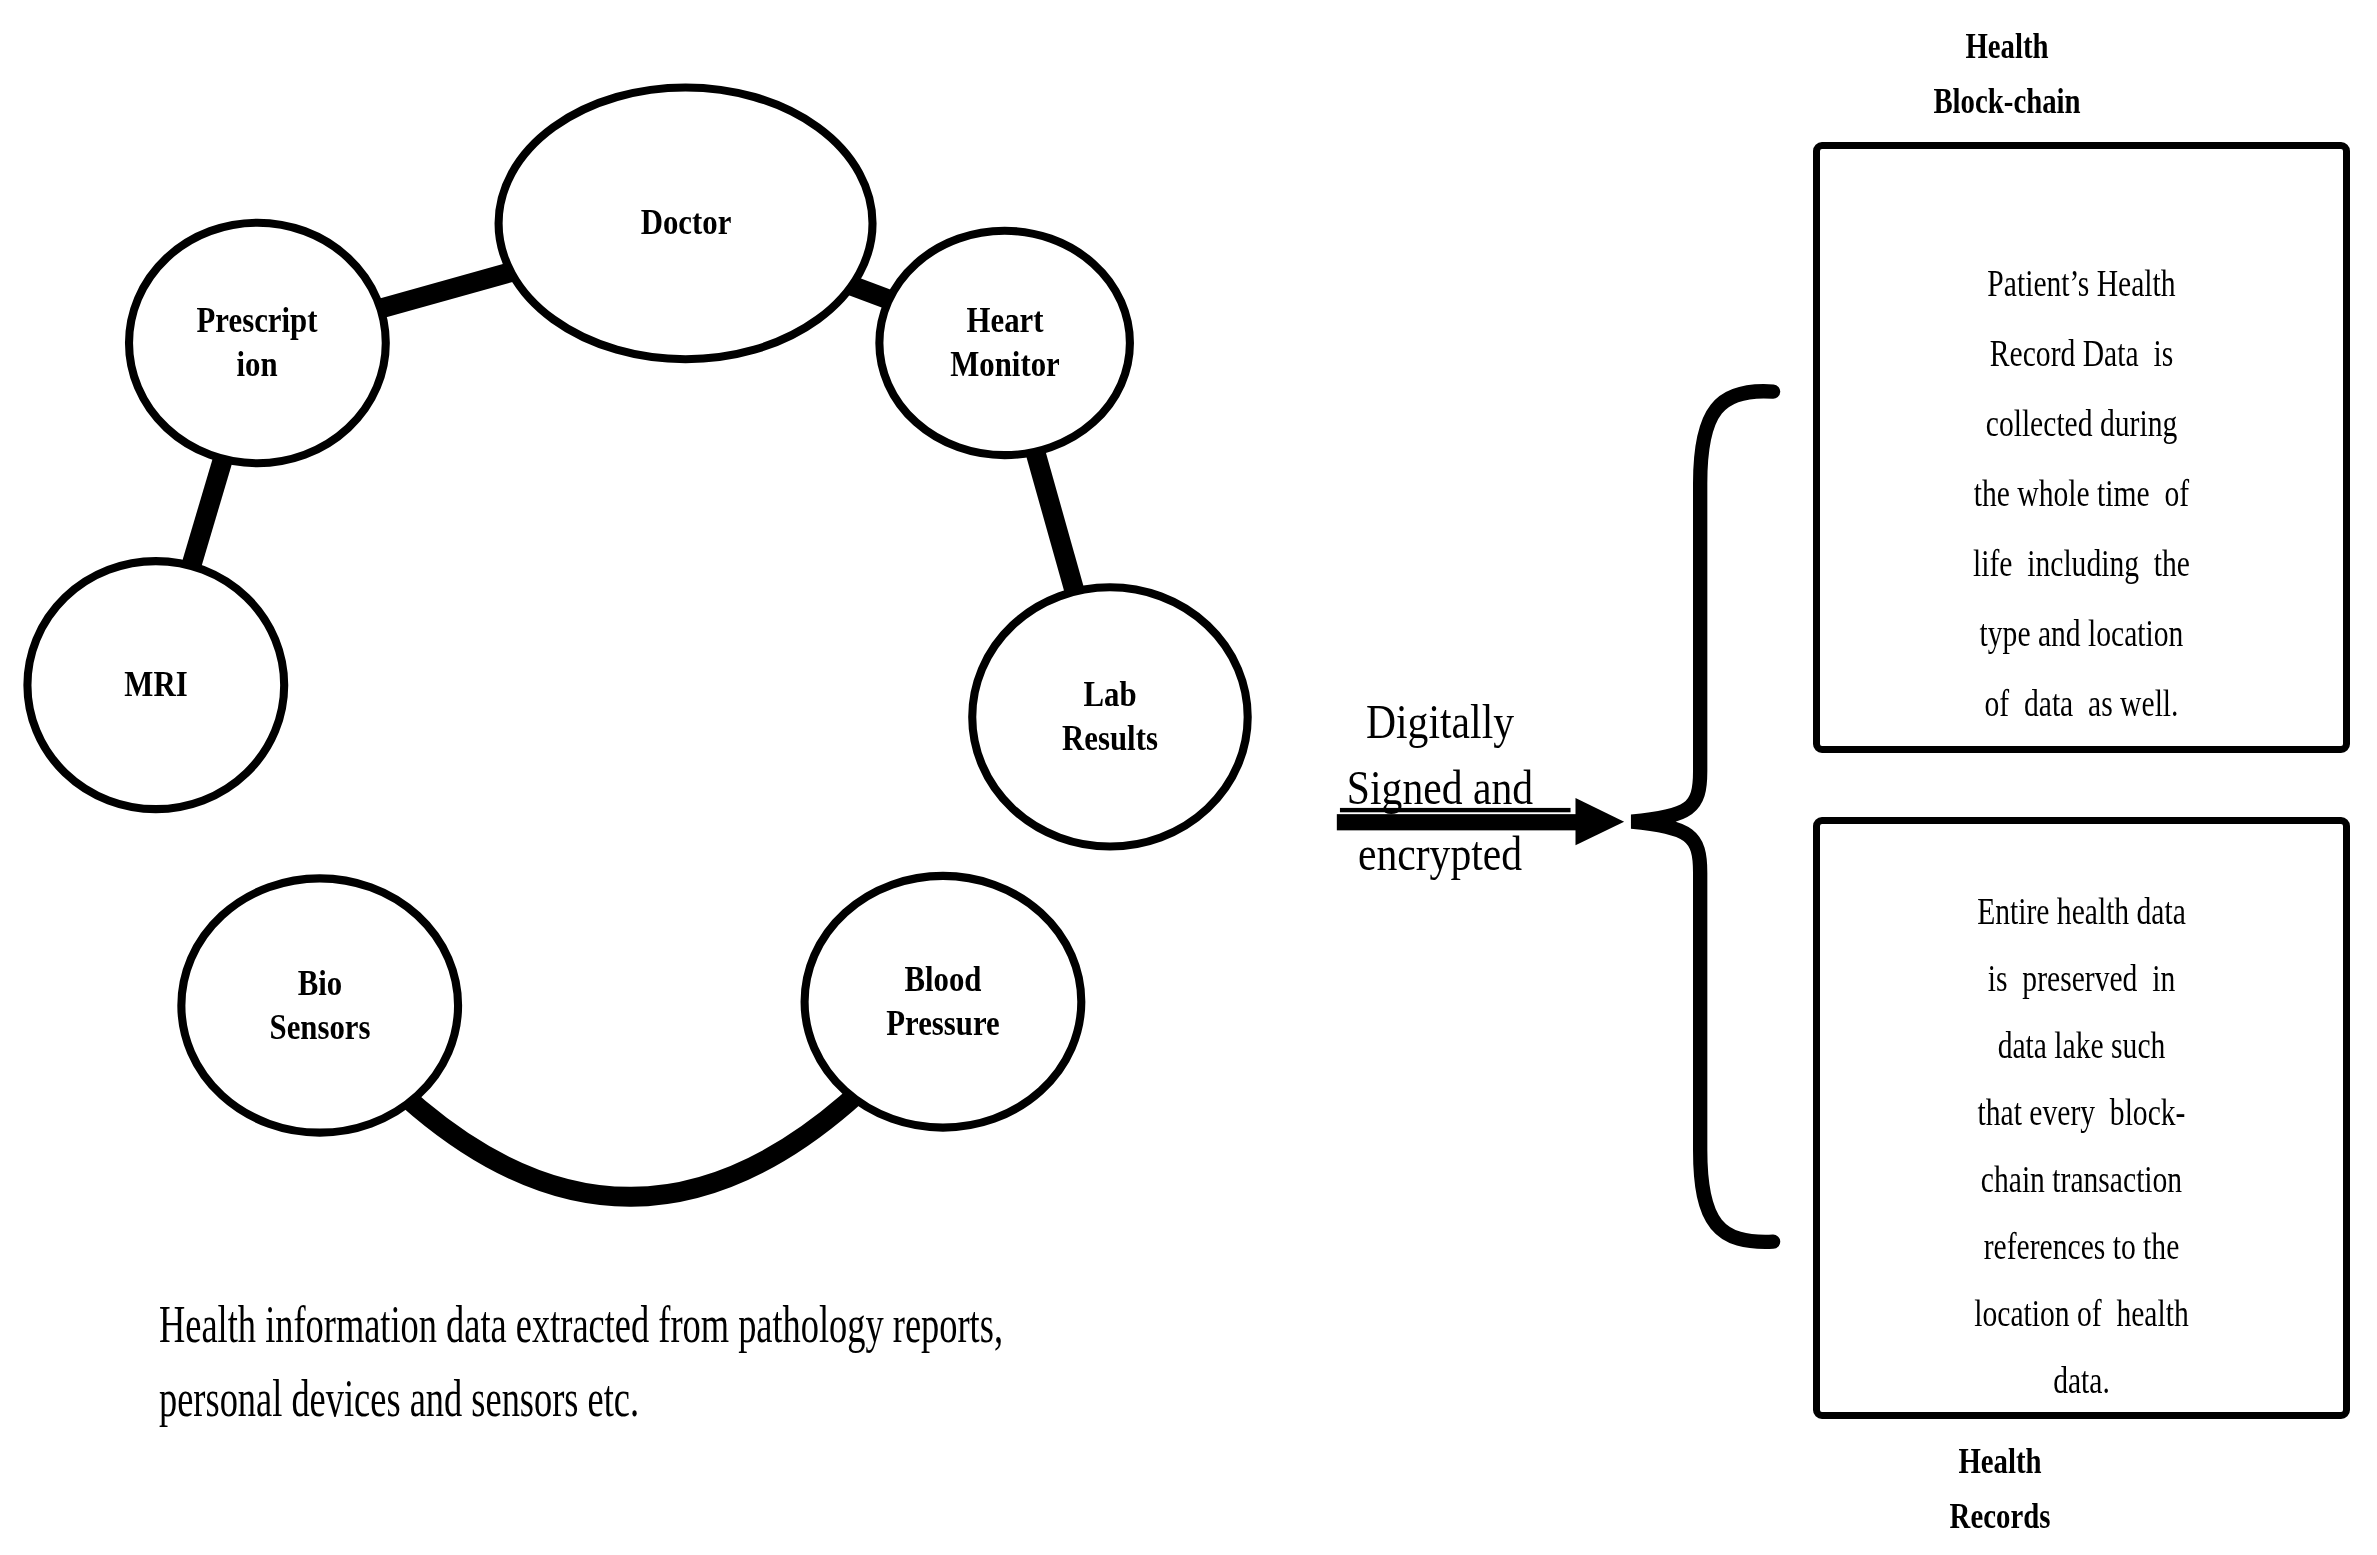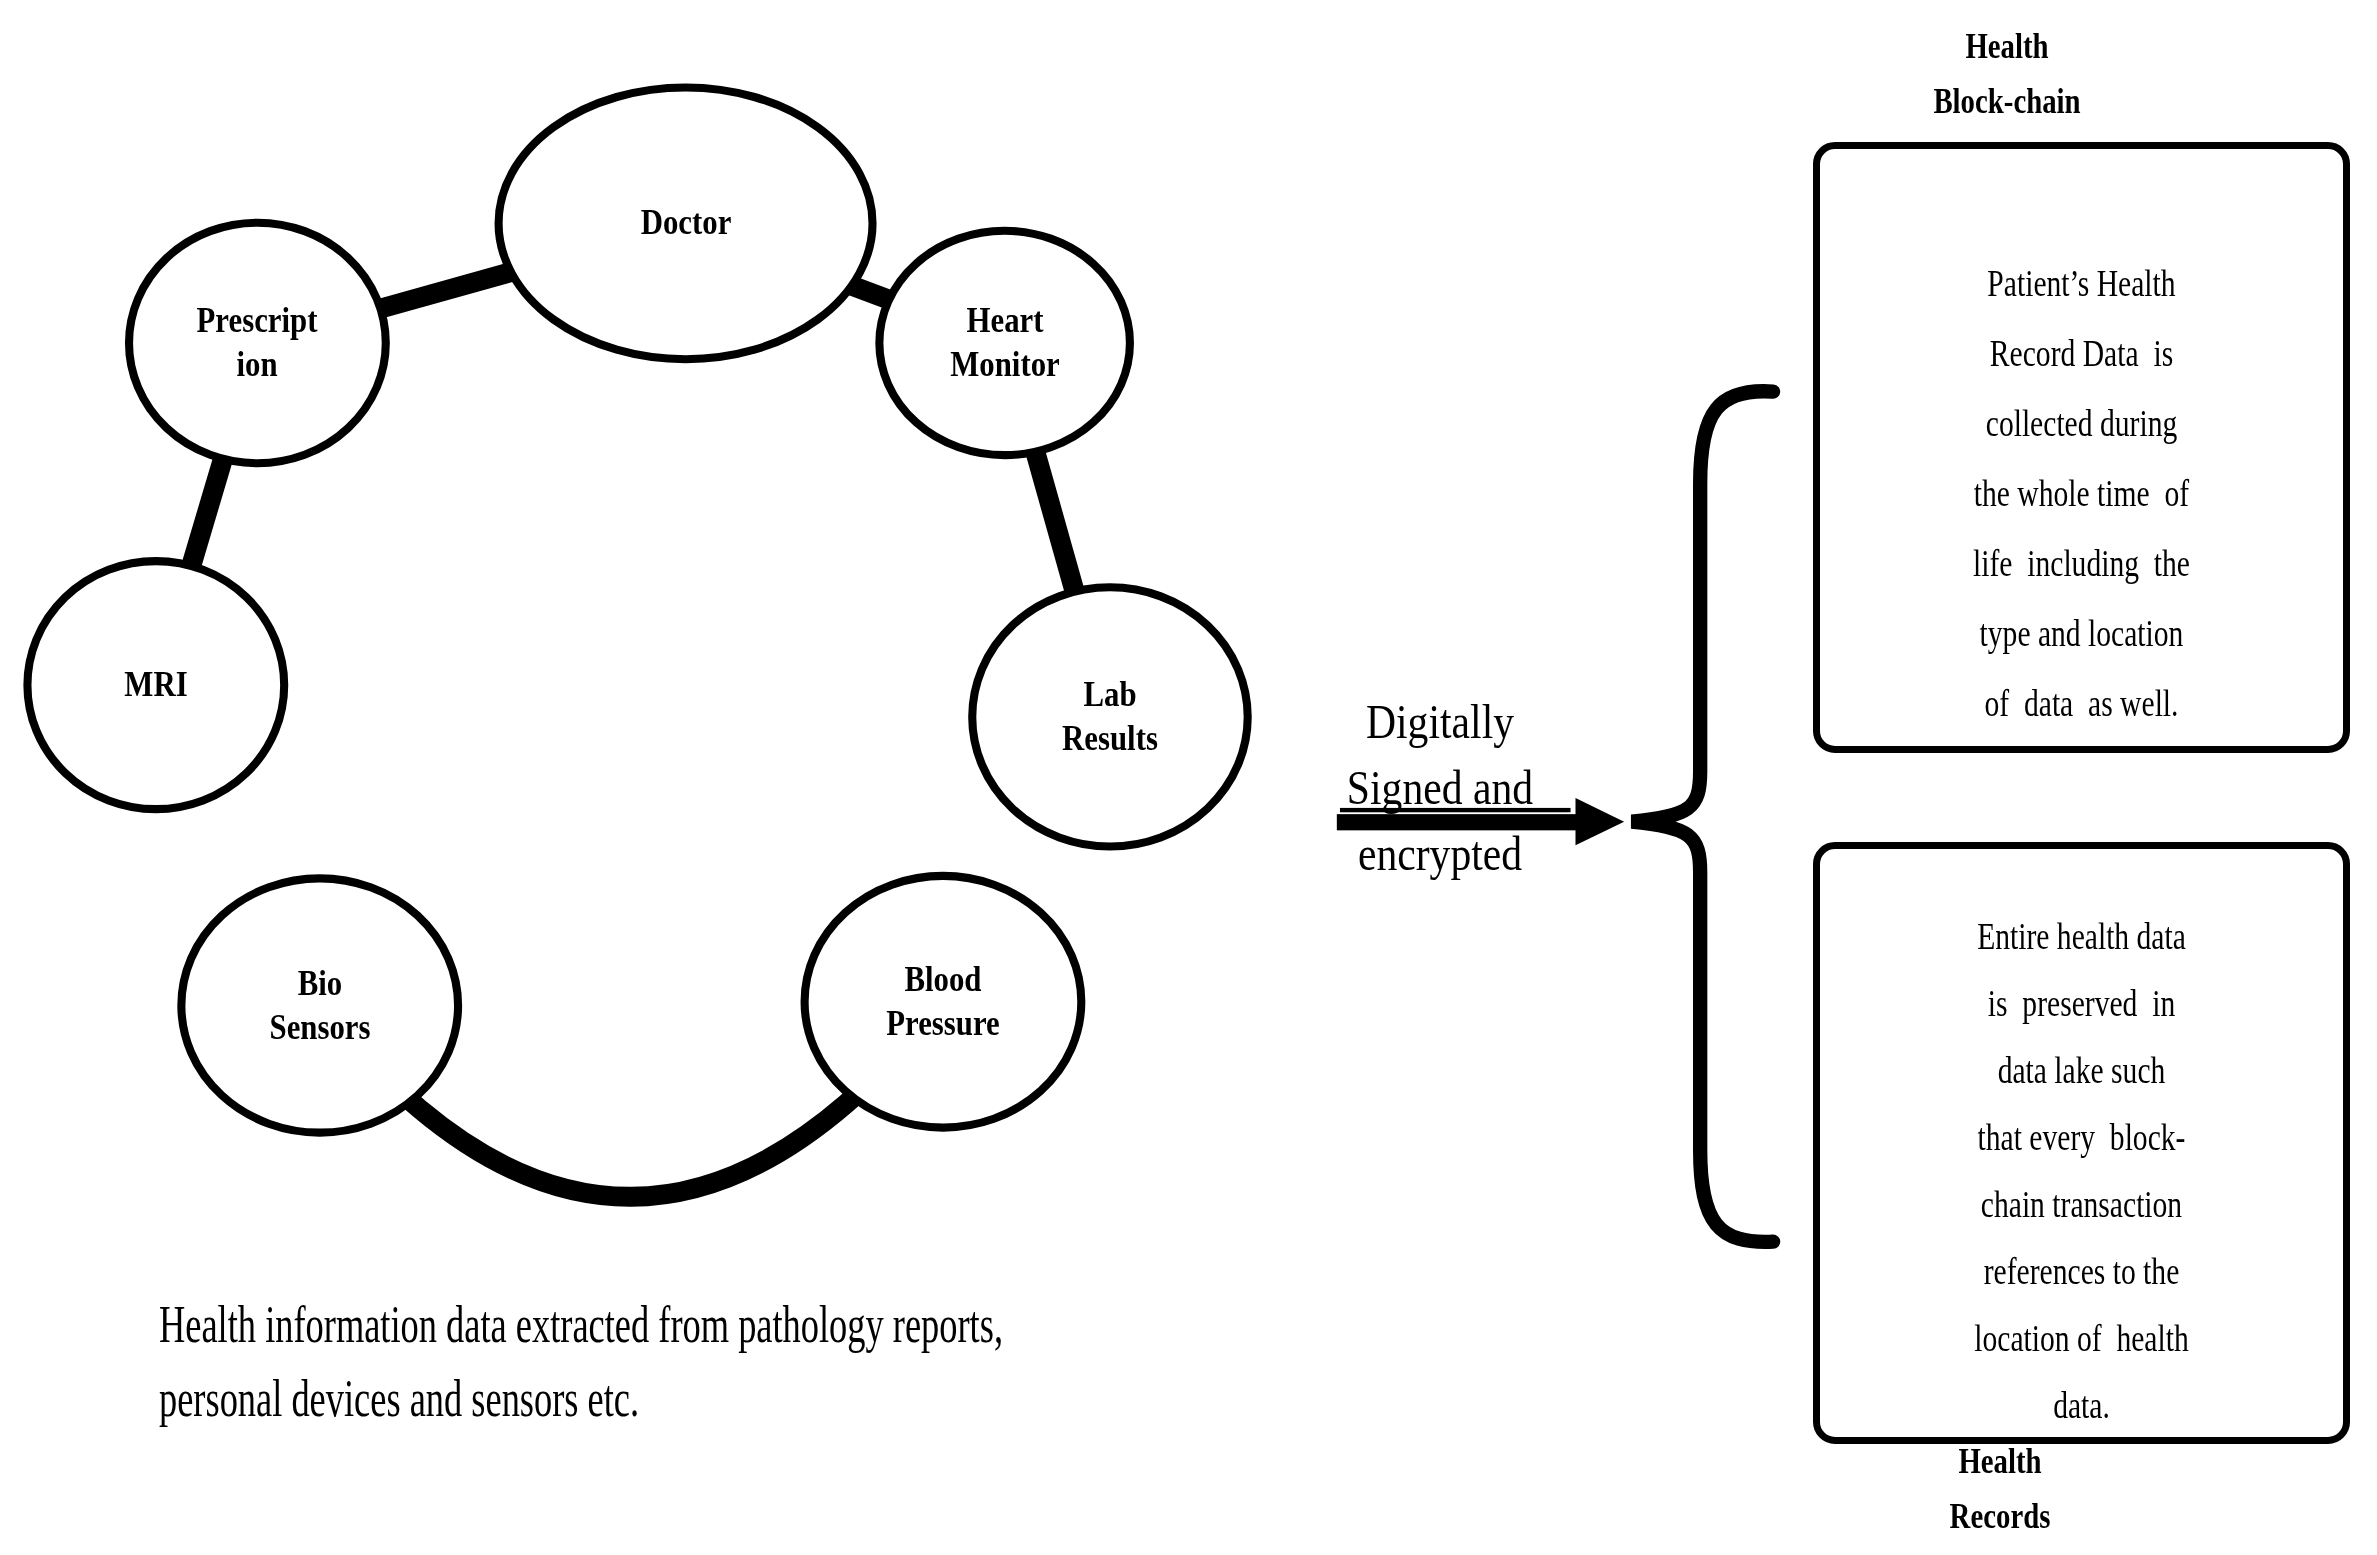--- a/index.html
+++ b/index.html
@@ -54,30 +54,30 @@
     white-space: pre;
     transform: scaleX(0.85);
     transform-origin: center center;
   }
   .round-box {
     position: absolute;
     left: 1813px;
     width: 537px;
     box-sizing: border-box;
     border: 7.5px solid #000000;
-    border-radius: 22px;
+    border-radius: 9px;
     background: #ffffff;
     text-align: center;
   }
   .round-box.top {
     top: 142px;
     height: 611px;
   }
   .round-box.bottom {
-    top: 842px;
+    top: 817px;
     height: 602px;
   }
   .box-text {
     display: block;
     width: 100%;
     font-size: 37px;
     white-space: pre;
     transform: scaleX(0.80);
     transform-origin: center top;
   }

